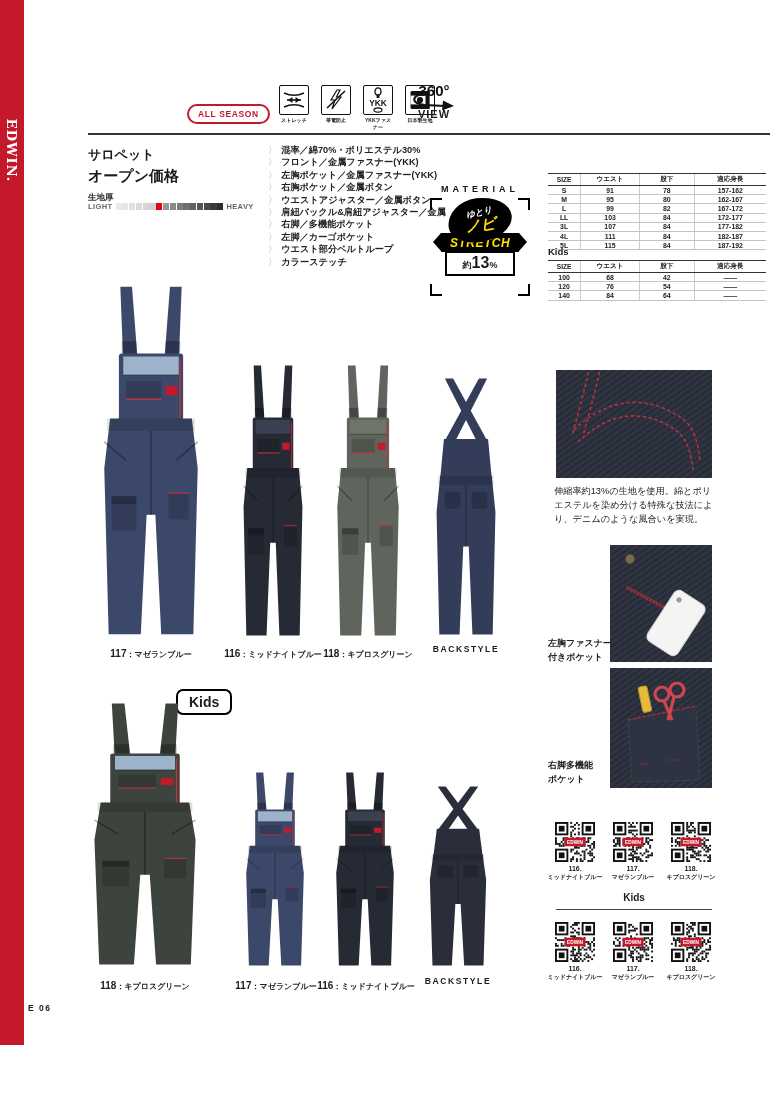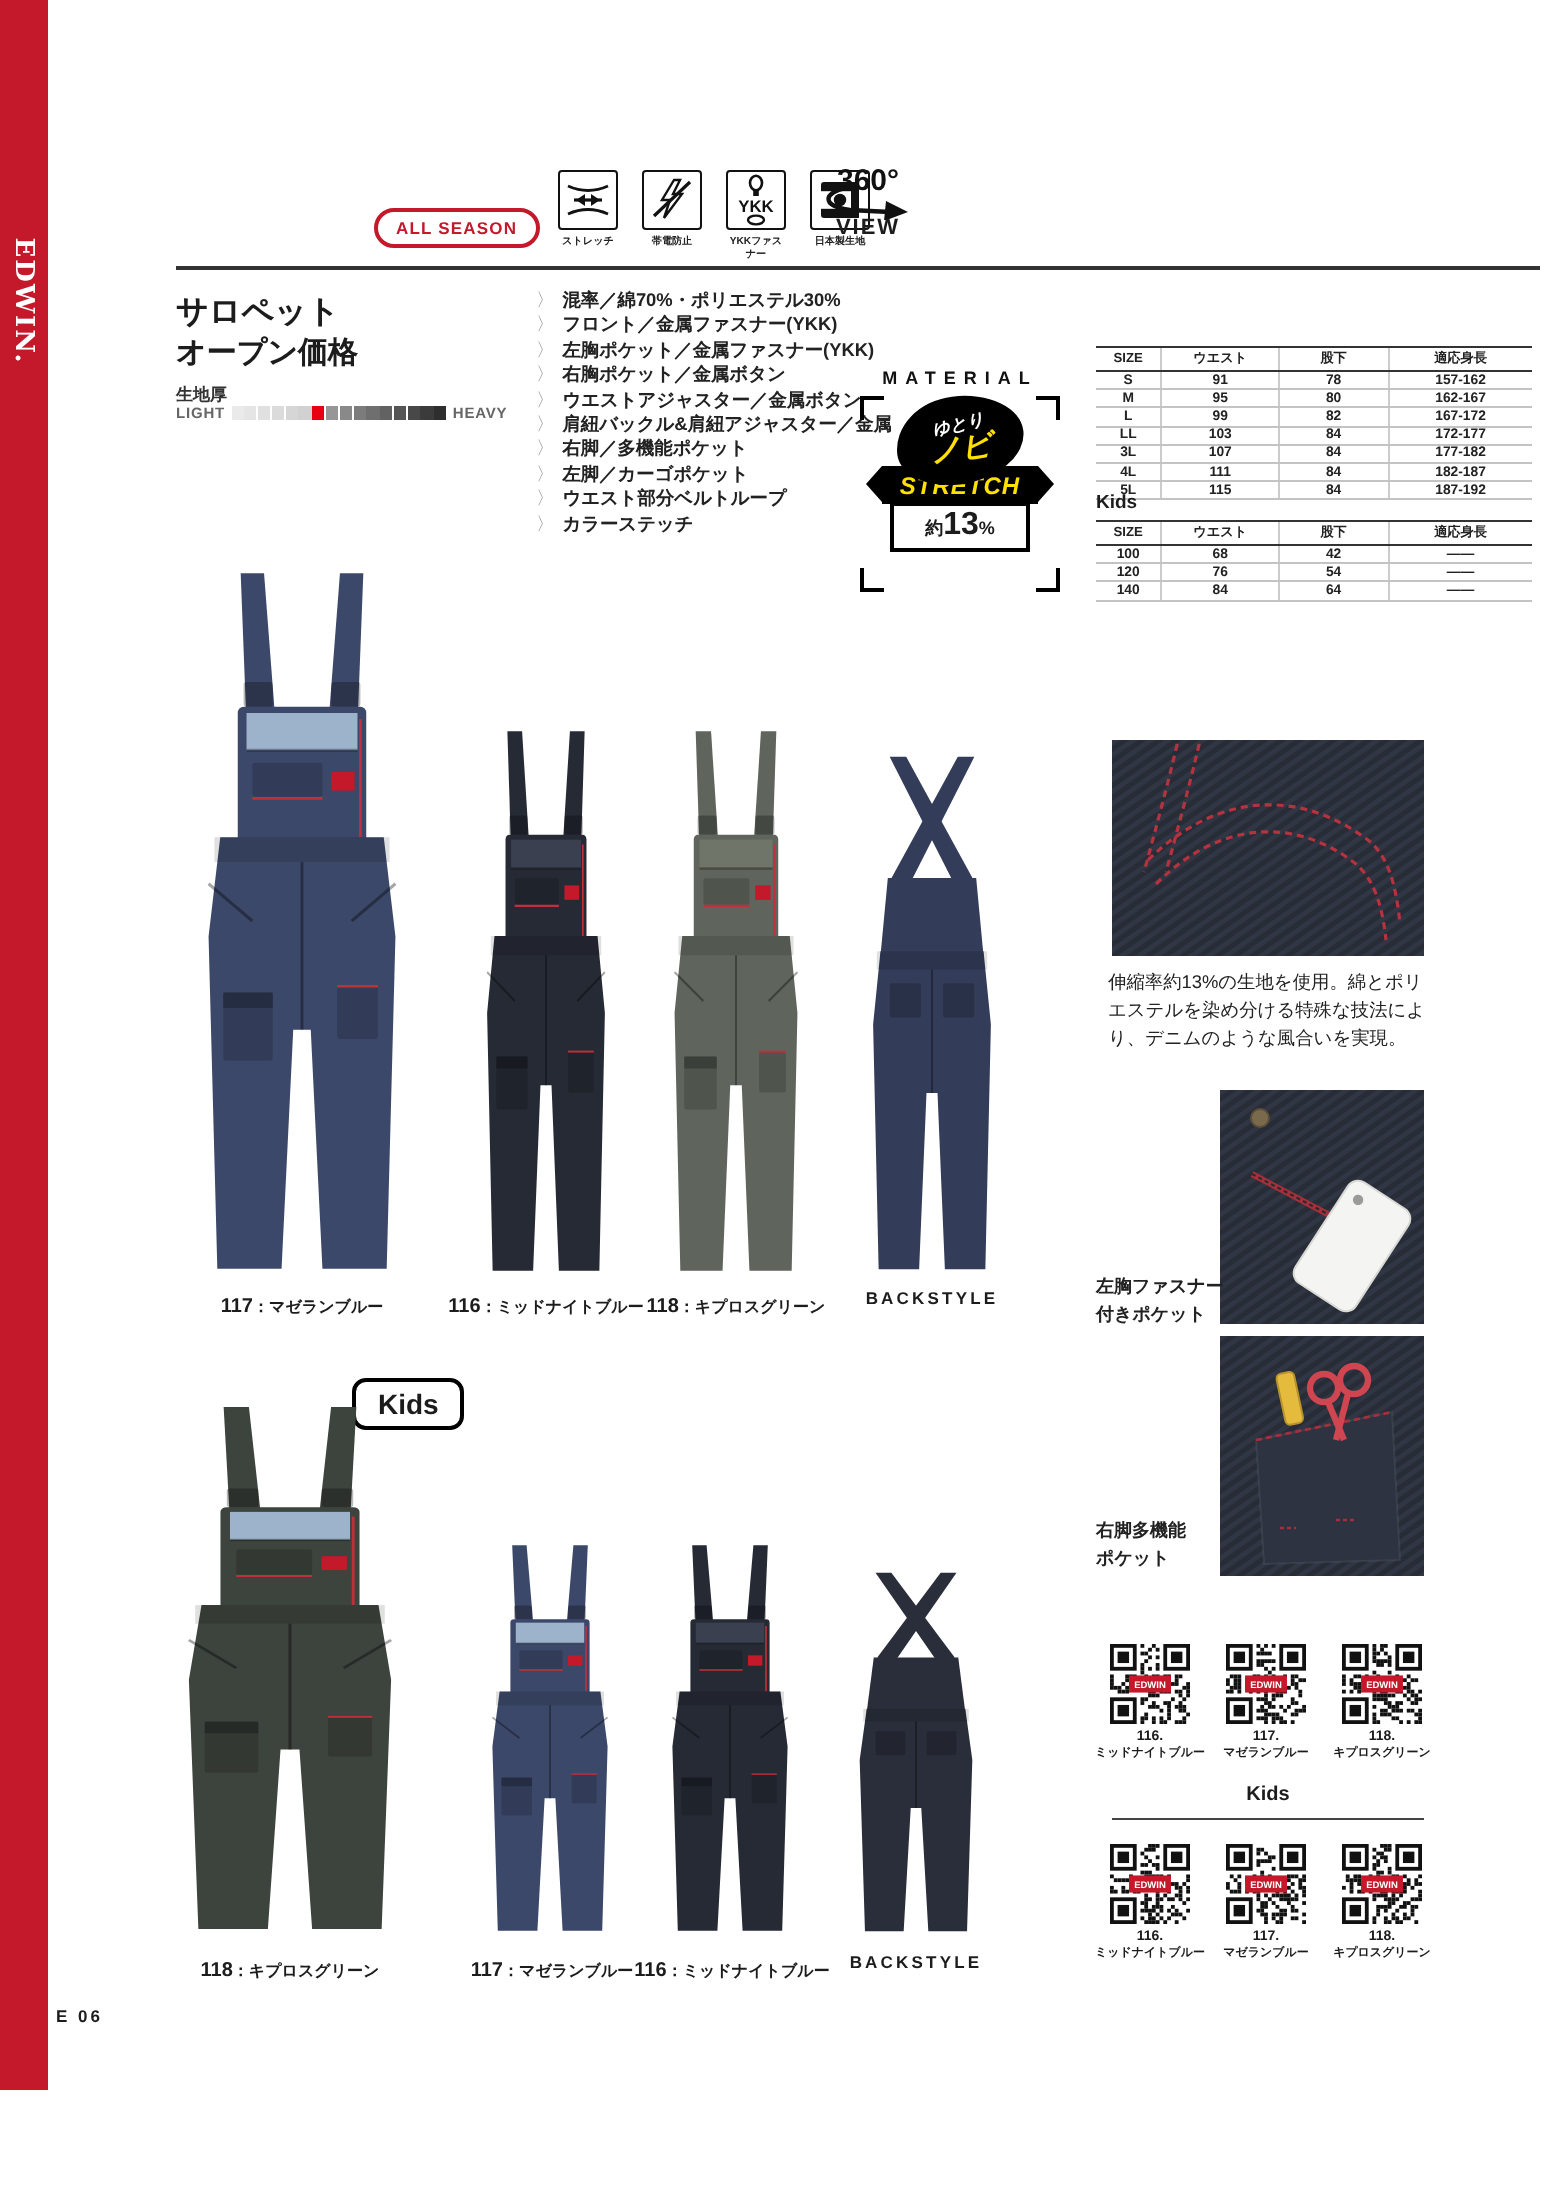--- a/index.html
+++ b/index.html
@@ -22,21 +22,21 @@
   .icon .box{width:30px;height:30px;border:1.7px solid #111;border-radius:2px;margin:0 auto;
              display:flex;align-items:center;justify-content:center;background:#fff;}
   .icon .lab{font-size:5.5px;font-weight:700;margin-top:2px;color:#222;transform:scale(.92);}
   .v360{position:absolute;left:406px;top:82px;width:56px;text-align:center;}
   .v360 .deg{position:relative;font-size:15px;font-weight:800;color:#111;z-index:2;}
   .v360 svg{display:block;margin:-6px auto 0;}
   .v360 .vw{font-size:11px;font-weight:800;letter-spacing:1px;margin-top:-2px;}
   .hrule{position:absolute;left:88px;top:133px;width:682px;border-top:2px solid #333;}
 
   
-  .cat{position:absolute;left:88px;top:146px;font-size:16px;font-weight:800;}
+  .cat{position:absolute;left:88px;top:146px;font-size:13px;font-weight:800;}
   .price{position:absolute;left:88px;top:167px;font-size:15px;font-weight:800;}
   .thick-title{position:absolute;left:88px;top:192px;font-size:8.5px;font-weight:700;color:#333;}
   .thick-row{position:absolute;left:88px;top:202px;display:flex;align-items:center;gap:3px;}
   .thick-row .endlab{font-size:7.5px;font-weight:800;color:#666;letter-spacing:.4px;}
   .cells{display:flex;gap:.6px;}
   .cells i{display:block;width:6.2px;height:6.4px;}
 
   
   .features{position:absolute;left:268px;top:144px;margin:0;padding:0;list-style:none;}
   .features li{font-size:9.2px;line-height:12.4px;font-weight:600;color:#222;white-space:nowrap;}

